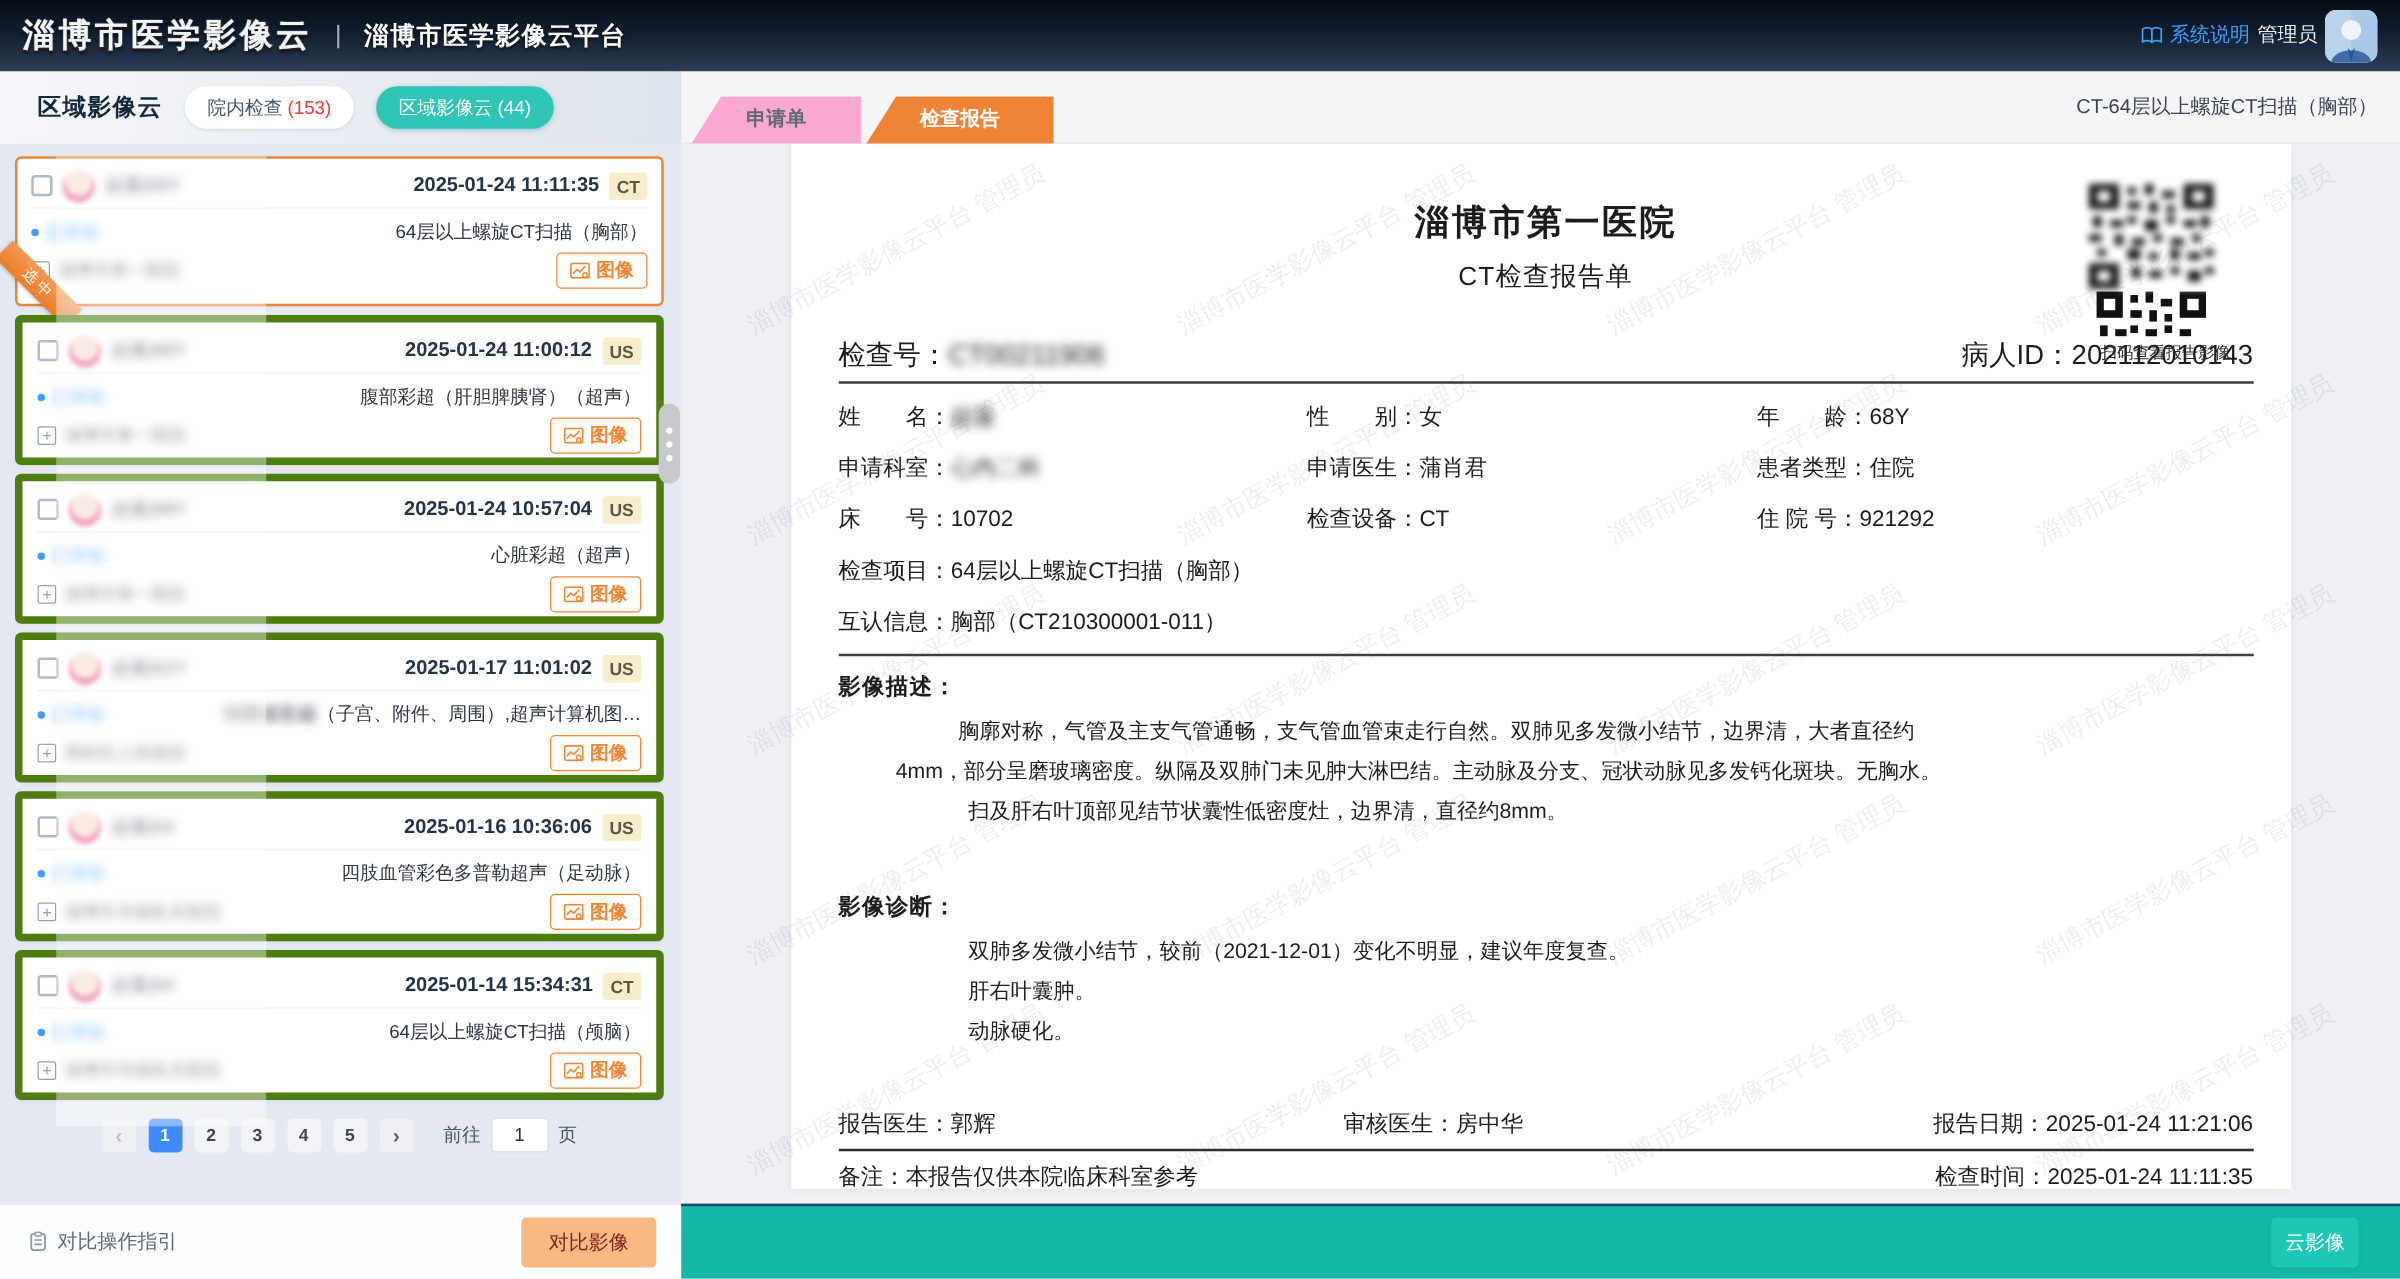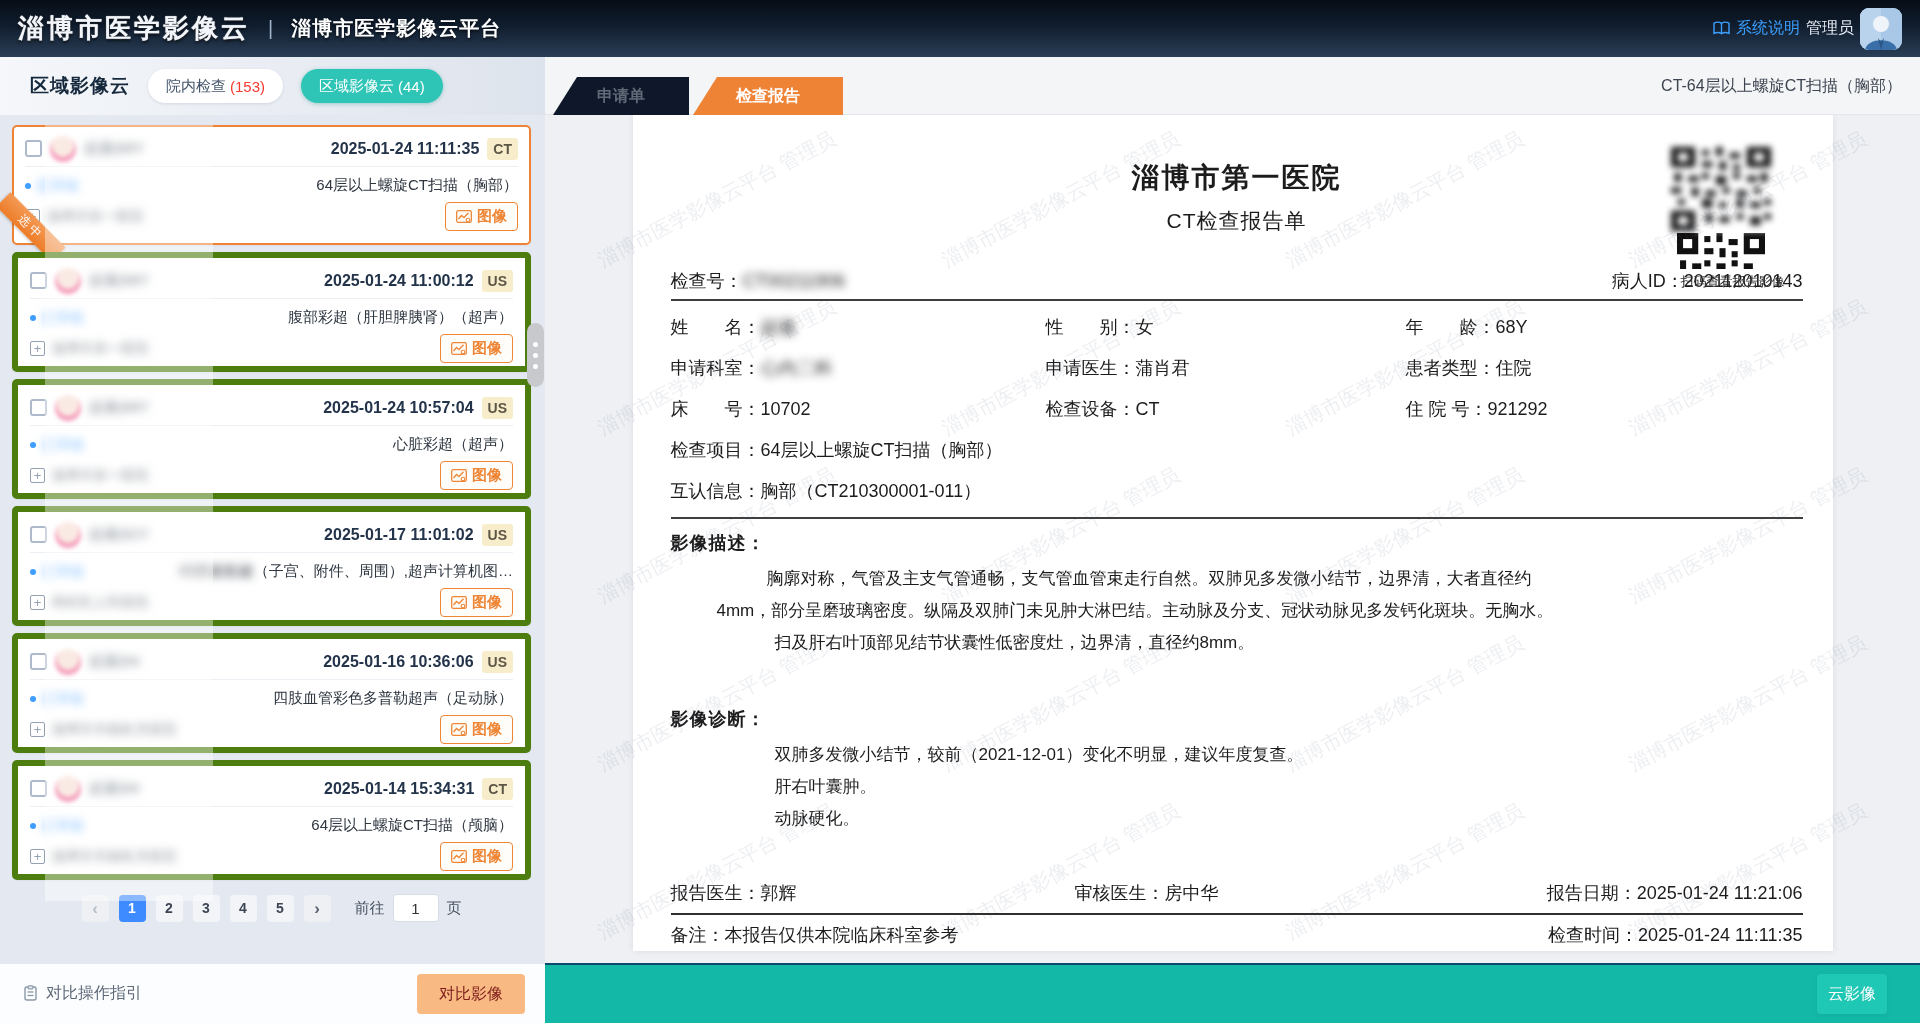--- a/index.html
+++ b/index.html
@@ -32,21 +32,21 @@
     background:#ffffff; color:#44566b; cursor:pointer; display:flex; align-items:center; gap:4px;
     box-shadow:0 1px 3px rgba(30,50,80,.12); }
   .pill .cnt-red { color:#f5392f; }
   .pill.active { background:#2ec5b6; color:#fff; box-shadow:0 1px 4px rgba(20,140,130,.35); }
 
   .main-tabs { position:absolute; left:545px; top:57px; width:1375px; height:58px;
     background:#f4f5f7; border-bottom:1px solid #e3e5e9; z-index:9; }
   .tab { position:absolute; top:20px; height:38px; line-height:38px; text-align:center;
     font-size:16px; font-weight:bold; cursor:pointer;
     clip-path:polygon(24px 0,100% 0,100% 100%,0 100%); }
-  .tab.t-white { left:8px; width:136px; background:#0f172a; color:#5f6a77; }
+  .tab.t-white { left:8px; width:136px; background:#f9a8d4; color:#5f6a77; }
   .tab.t-orange { left:148px; width:150px; background:#ee8336; color:#ffffff; }
   .context-label { position:absolute; right:18px; top:0; height:58px; line-height:58px;
     font-size:16px; color:#3c4450; }
 
   
   .sidebar { position:absolute; left:0; top:115px; width:545px; height:848px;
     background:#e4e9f1; padding:10px 14px 0 12px; z-index:8; }
   .card { position:relative; width:519px; height:120px; background:#ffffff; border-radius:5px;
     border:6px solid #4d7c0f; margin-bottom:7px; padding:7px 12px 0 12px; cursor:pointer;
     box-shadow:0 1px 2px rgba(40,60,90,.05); }
@@ -103,21 +103,21 @@
     background:#ffffff; box-shadow:0 0 6px rgba(50,60,80,.10); overflow:hidden;
     padding:28px 30px 0 38px; color:#1c1c1c; }
   .r-title { text-align:center; font-size:28px; font-weight:bold; margin-top:16px; letter-spacing:2px; }
   .r-sub { text-align:center; font-size:21px; margin-top:10px; letter-spacing:1px; }
   .qrblock { position:absolute; top:32px; right:48px; width:150px; display:flex;
     flex-direction:column; align-items:flex-end; }
   .qr1 { width:100px; height:84px; margin-right:14px; filter:blur(3px); }
   .qr2 { width:88px; height:36px; margin-right:20px; margin-top:2px; overflow:hidden; }
   .qr-cap { font-size:13px; color:#2a2a2a; margin-top:4px; margin-right:0px; }
   .idrow { display:flex; justify-content:space-between; align-items:flex-end; margin-top:34px;
-    padding-bottom:6px; border-bottom:2px solid #3f3f3f; font-size:18px; }
+    padding-bottom:6px; border-bottom:2px solid #3f3f3f; font-size:22px; }
   .examno-val { filter:blur(4px); }
   .grid { display:grid; grid-template-columns:375px 360px 1fr; row-gap:17px; margin-top:14px; font-size:18px; }
   .cell { white-space:nowrap; }
   .cell .val.blur { filter:blur(4px); }
   .span3 { grid-column:1 / span 3; }
   .rule2 { border-bottom:2px solid #3f3f3f; margin-top:14px; }
   .sec-label { font-size:18px; font-weight:bold; margin-top:12px; letter-spacing:1px; }
   .desc { font-size:17px; line-height:32px; margin-top:8px; }
   .desc .l1 { padding-left:96px; }
   .desc .l2 { padding-left:46px; }

